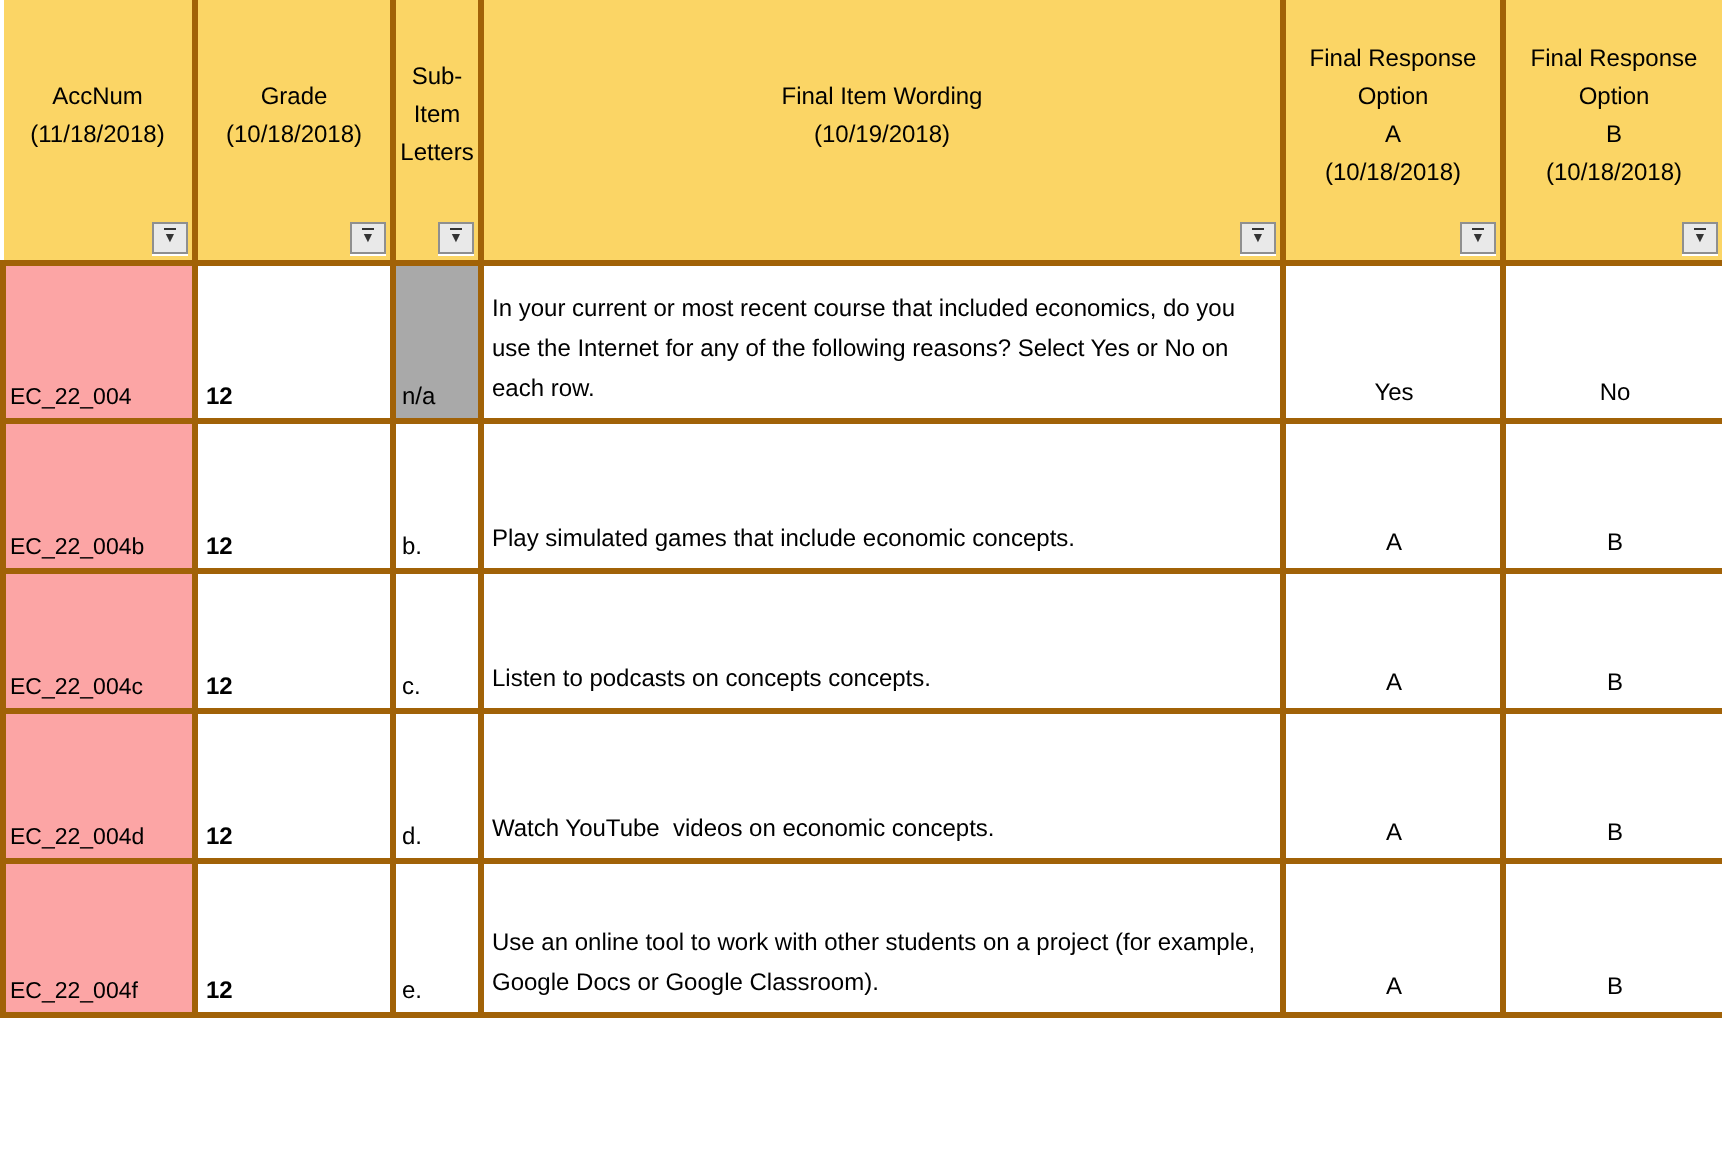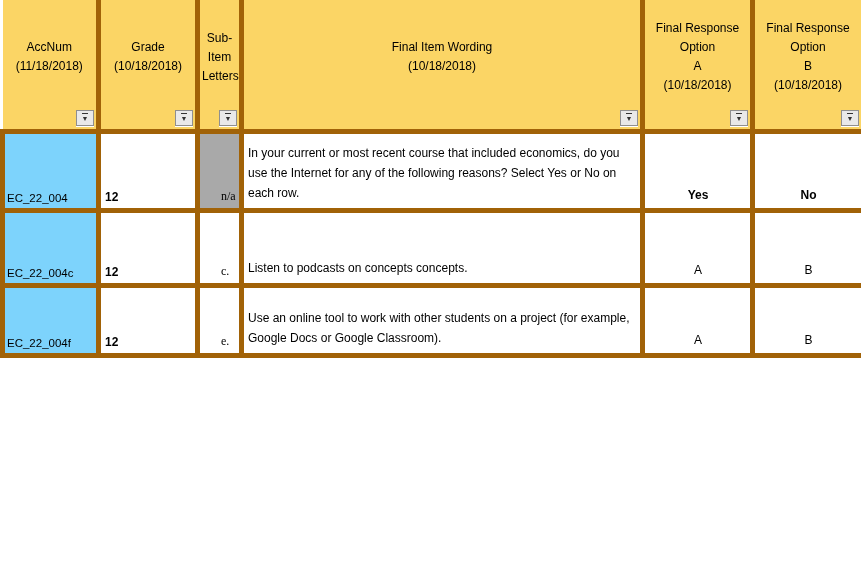--- a/index.html
+++ b/index.html
@@ -18,21 +18,21 @@
     width: 861px;
   }
   col.c1 { width: 96px; }
   col.c2 { width: 99px; }
   col.c3 { width: 44px; }
   col.c4 { width: 401px; }
   col.c5 { width: 110px; }
   col.c6 { width: 111px; }
 
   th, td {
-    border: 5px solid #a16207;
+    border: 3px solid #a16207;
     font-weight: normal;
     box-sizing: border-box;
   }
 
   
   thead th {
     background: #FBD565;
     height: 131px;
     position: relative;
     vertical-align: middle;
@@ -77,38 +77,38 @@
     background: #ffffff;
   }
   tbody tr:nth-child(1) { height: 79px; }
   tbody tr:nth-child(2) { height: 75px; }
   tbody tr:nth-child(3) { height: 70px; }
   tbody tr:nth-child(4) { height: 75px; }
   tbody tr:nth-child(5) { height: 77px; }
   tbody tr:nth-child(6) { height: 71px; }
 
   td.c-accnum {
-    background: #7dd3fc;
+    background: #fca5a5;
     padding-left: 2px;
     font-size: 11.5px;
   }
   td.c-grade { padding-left: 4px; font-weight: bold; }
-  td.c-sub   { padding-left: 21px; font-family: Liberation Serif, serif; }
+  td.c-sub   { padding-left: 3px; }
   td.c-wording {
     line-height: 20px;
     padding-bottom: 5px;
     padding-right: 10px;
     white-space: pre-wrap;
   }
   td.c-opt {
     text-align: center;
     padding-bottom: 6px;
   }
   td.shaded { background: #A9A9A9; }
-  td.boldval { font-weight: bold; }
+  td.boldval { font-weight: normal; }
 </style>
 </head>
 <body>
 
 <table class="sheet">
   <colgroup>
     <col class="c1">
       <col class="c2">
       <col class="c3">
       <col class="c4">
@@ -134,21 +134,21 @@
       <th>
         <span class="hdr-label">Sub-
 Item
 Letters</span>
         <button class="filter-btn">
             <span class="filter-arrow">▼</span>
           </button>
       </th>
       <th>
         <span class="hdr-label">Final Item Wording
-(10/18/2018)</span>
+(10/19/2018)</span>
         <button class="filter-btn">
             <span class="filter-arrow">▼</span>
           </button>
       </th>
       <th>
         <span class="hdr-label">Final Response
 Option
 A
 (10/18/2018)</span>
         <button class="filter-btn">
@@ -170,30 +170,46 @@
   <tr>
     <td class="c-accnum">EC_22_004</td>
     <td class="c-grade">12</td>
     <td class="c-sub shaded">n/a</td>
     <td class="c-wording">In your current or most recent course that included economics, do you use the Internet for any of the following reasons? Select Yes or No on each row.</td>
     <td class="c-opt boldval">Yes</td>
     <td class="c-opt boldval">No</td>
   </tr>
 
 
+  <tr>
+    <td class="c-accnum">EC_22_004b</td>
+    <td class="c-grade">12</td>
+    <td class="c-sub">b.</td>
+    <td class="c-wording">Play simulated games that include economic concepts.</td>
+    <td class="c-opt">A</td>
+    <td class="c-opt">B</td>
+  </tr>
 
   <tr>
     <td class="c-accnum">EC_22_004c</td>
     <td class="c-grade">12</td>
     <td class="c-sub">c.</td>
     <td class="c-wording">Listen to podcasts on concepts concepts.</td>
     <td class="c-opt">A</td>
     <td class="c-opt">B</td>
   </tr>
 
+  <tr>
+    <td class="c-accnum">EC_22_004d</td>
+    <td class="c-grade">12</td>
+    <td class="c-sub">d.</td>
+    <td class="c-wording">Watch YouTube  videos on economic concepts.</td>
+    <td class="c-opt">A</td>
+    <td class="c-opt">B</td>
+  </tr>
 
   <tr>
     <td class="c-accnum">EC_22_004f</td>
     <td class="c-grade">12</td>
     <td class="c-sub">e.</td>
     <td class="c-wording">Use an online tool to work with other students on a project (for example, Google Docs or Google Classroom).</td>
     <td class="c-opt">A</td>
     <td class="c-opt">B</td>
   </tr>
 </tbody>

